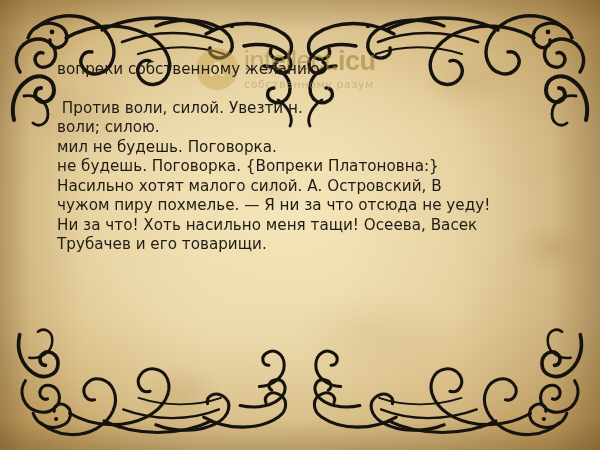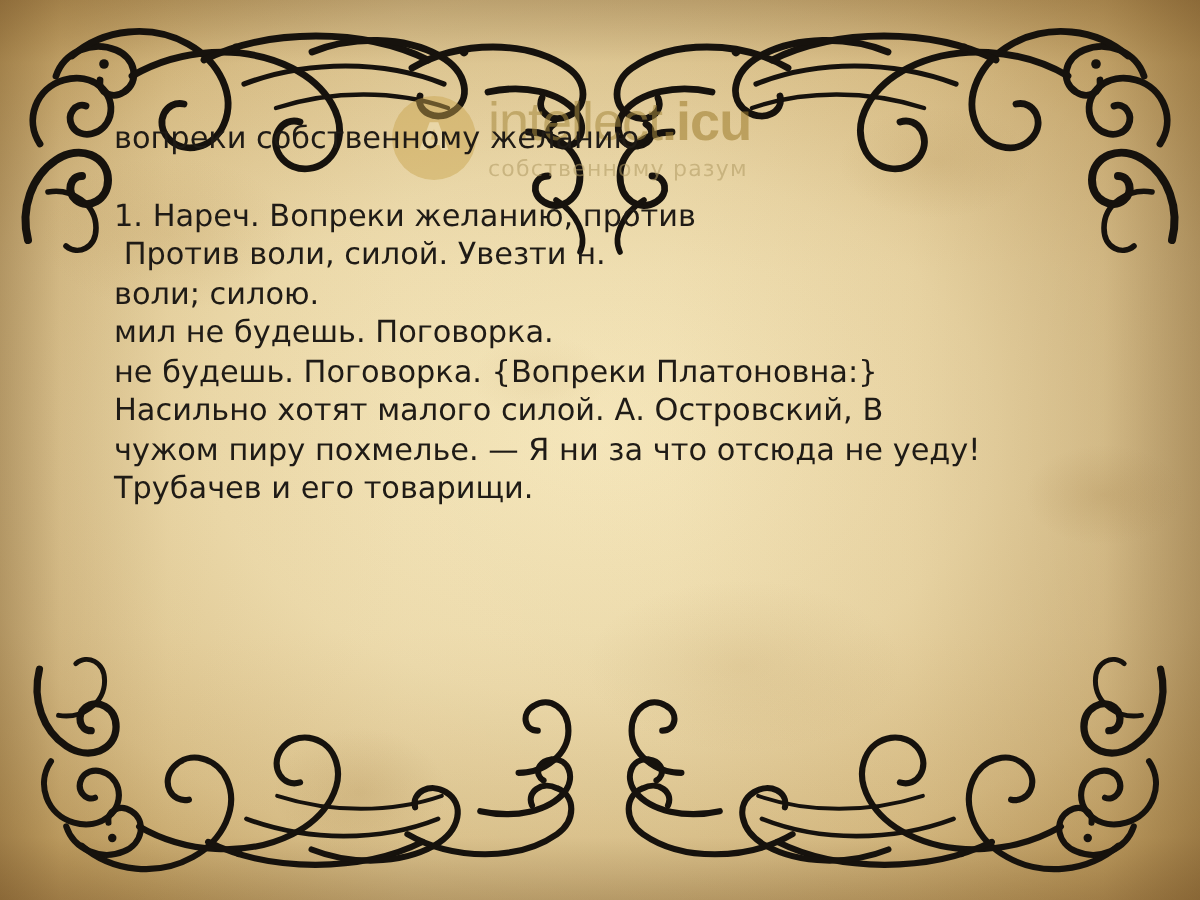--- a/index.html
+++ b/index.html
@@ -214,23 +214,23 @@
     </div>
     <div class="wm-text">
       <div class="wm-main"><span>intellect</span><b>.icu</b></div>
       <div class="wm-sub">собственному разум</div>
     </div>
   </div>
 
   <div class="article">
     <div class="line title-line">вопреки собственному желанию</div>
     <div class="gap"></div>
-    <div class="line">1. Нареч. Вопреки желанию, против</div>
     <div class="line"> Против воли, силой. Увезти н.</div>
     <div class="line">воли; силою.</div>
     <div class="line">мил не будешь. Поговорка.</div>
     <div class="line">не будешь. Поговорка. {Вопреки Платоновна:}</div>
     <div class="line">Насильно хотят малого силой. А. Островский, В</div>
     <div class="line">чужом пиру похмелье. — Я ни за что отсюда не уеду!</div>
+    <div class="line">Ни за что! Хоть насильно меня тащи! Осеева, Васек</div>
     <div class="line">Трубачев и его товарищи.</div>
   </div>
 
 </div>
 
 </body></html>

